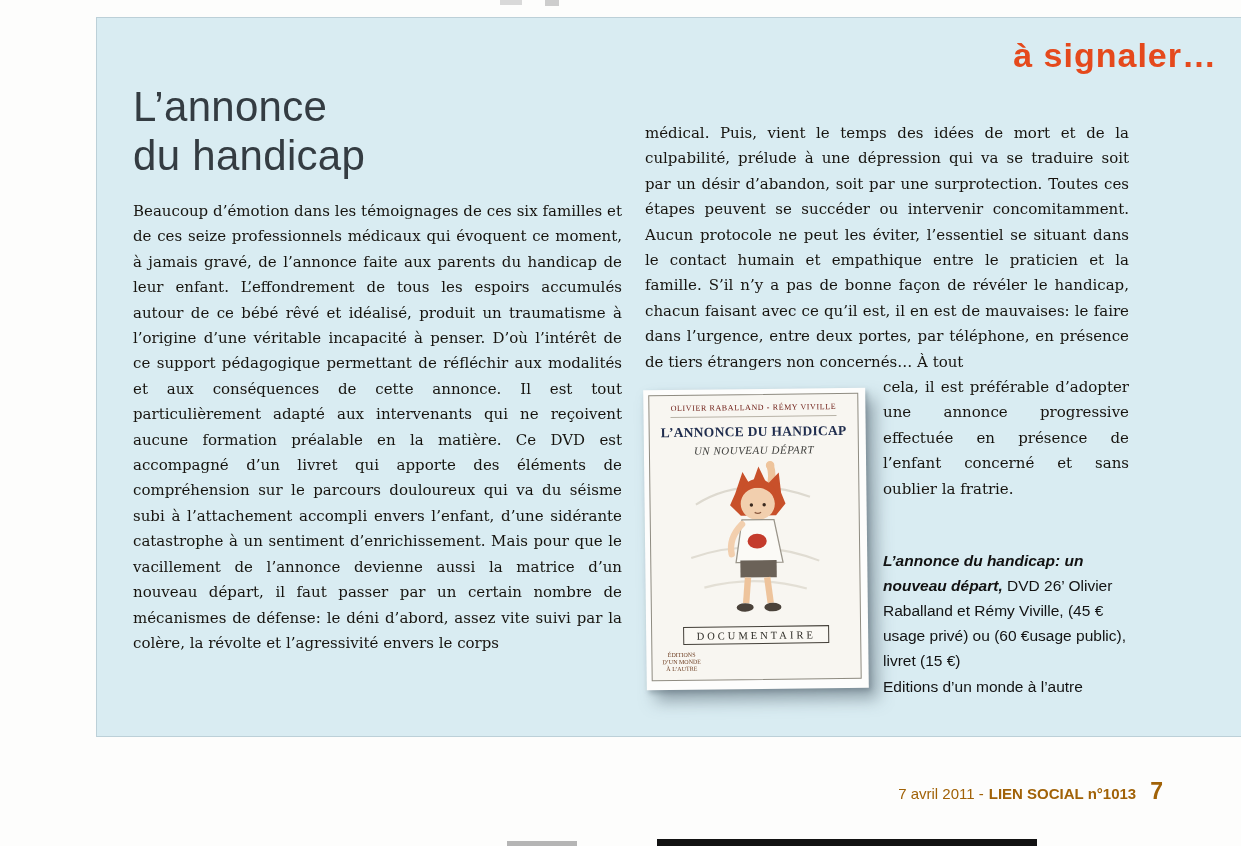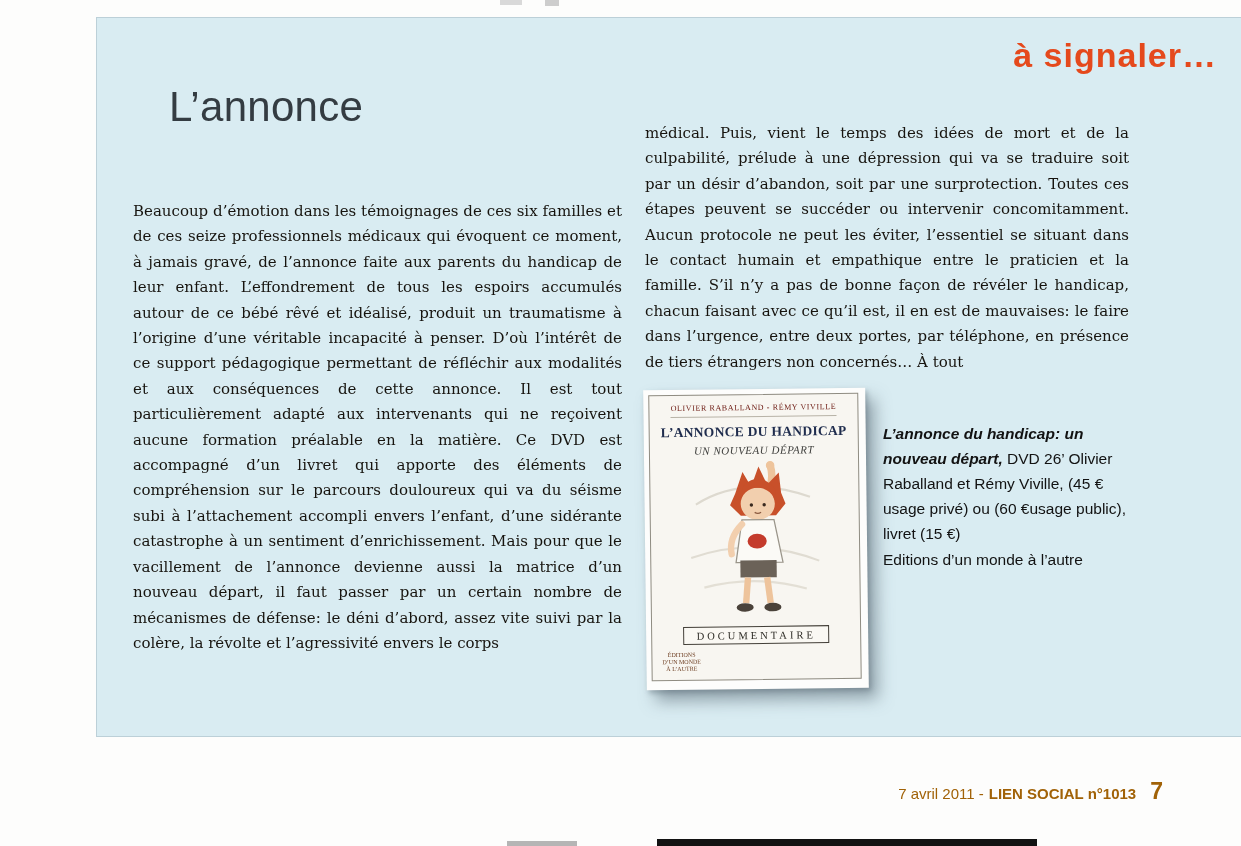--- a/index.html
+++ b/index.html
@@ -26,21 +26,21 @@
     font-weight:700;font-size:34px;letter-spacing:1px;
     color:var(--accent-red);
   }
 
   .article-title{
     position:absolute;left:36px;top:64px;margin:0;
     font-family:"Liberation Sans",sans-serif;
     font-weight:400;font-size:42px;line-height:49px;
     color:var(--title-color);letter-spacing:0.3px;
   }
-  .article-title .title-line{display:block;margin-left:36px;}
+  .article-title .title-line{display:block;}
 
   .body-text{
     font-family:"DejaVu Serif",serif;
     font-size:15px;line-height:25.4px;
     color:var(--body-text);
     text-align:justify;
     hyphens:auto;-webkit-hyphens:auto;
   }
   .col{position:absolute;}
   .col-left{left:36px;top:181px;width:489px;}
@@ -119,20 +119,21 @@
 <body>
 
 <div class="page">
 
   <div class="panel">
 
     <div class="section-label">à signaler…</div>
 
     <h1 class="article-title">
       <span class="title-line">L’annonce</span>
+      <span class="title-line">du handicap</span>
     </h1>
 
     <div class="col col-left body-text" lang="fr">Beaucoup d’émotion dans les témoignages de ces six familles et de ces seize professionnels médicaux qui évoquent ce moment, à jamais gravé, de l’annonce faite aux parents du handicap de leur enfant. L’effondrement de tous les espoirs accumulés autour de ce bébé rêvé et idéalisé, produit un traumatisme à l’origine d’une véritable incapacité à penser. D’où l’intérêt de ce support pédagogique permettant de réfléchir aux modalités et aux conséquences de cette annonce. Il est tout particulièrement adapté aux intervenants qui ne reçoivent aucune formation préalable en la matière. Ce DVD est accompagné d’un livret qui apporte des éléments de compréhension sur le parcours douloureux qui va du séisme subi à l’attachement accompli envers l’enfant, d’une sidérante catastrophe à un sentiment d’enrichissement. Mais pour que le vacillement de l’annonce devienne aussi la matrice d’un nouveau départ, il faut passer par un certain nombre de mécanismes de défense: le déni d’abord, assez vite suivi par la colère, la révolte et l’agressivité envers le corps</div>
 
     <div class="col col-right" lang="fr">
 
       <p class="body-text">médical. Puis, vient le temps des idées de mort et de la culpabilité, prélude à une dépression qui va se traduire soit par un désir d’abandon, soit par une surprotection. Toutes ces étapes peuvent se succéder ou intervenir concomitamment. Aucun protocole ne peut les éviter, l’essentiel se situant dans le contact humain et empathique entre le praticien et la famille. S’il n’y a pas de bonne façon de révéler le handicap, chacun faisant avec ce qu’il est, il en est de mauvaises: le faire dans l’urgence, entre deux portes, par téléphone, en présence de tiers étrangers non concernés… À tout</p>
 
       <div class="dvd-photo">
         <div class="dvd-cover">
@@ -165,20 +166,21 @@
           </div>
           <div class="dvd-genre">DOCUMENTAIRE</div>
           <div class="dvd-publisher">
             <div>ÉDITIONS</div>
             <div>D’UN MONDE</div>
             <div>À L’AUTRE</div>
           </div>
         </div>
       </div>
 
+      <p class="body-text">cela, il est préférable d’adopter une annonce progressive effectuée en présence de l’enfant concerné et sans oublier la fratrie.</p>
 
       <div class="caption">
         <p><span class="caption-lead">L’annonce du handicap: un nouveau départ,</span><span> DVD 26’ Olivier Raballand et Rémy Viville, (45 € usage privé) ou (60 €usage public), livret (15 €)</span></p>
         <div class="caption-line">Editions d’un monde à l’autre</div>
 
       </div>
 
     </div>
   </div>
 

